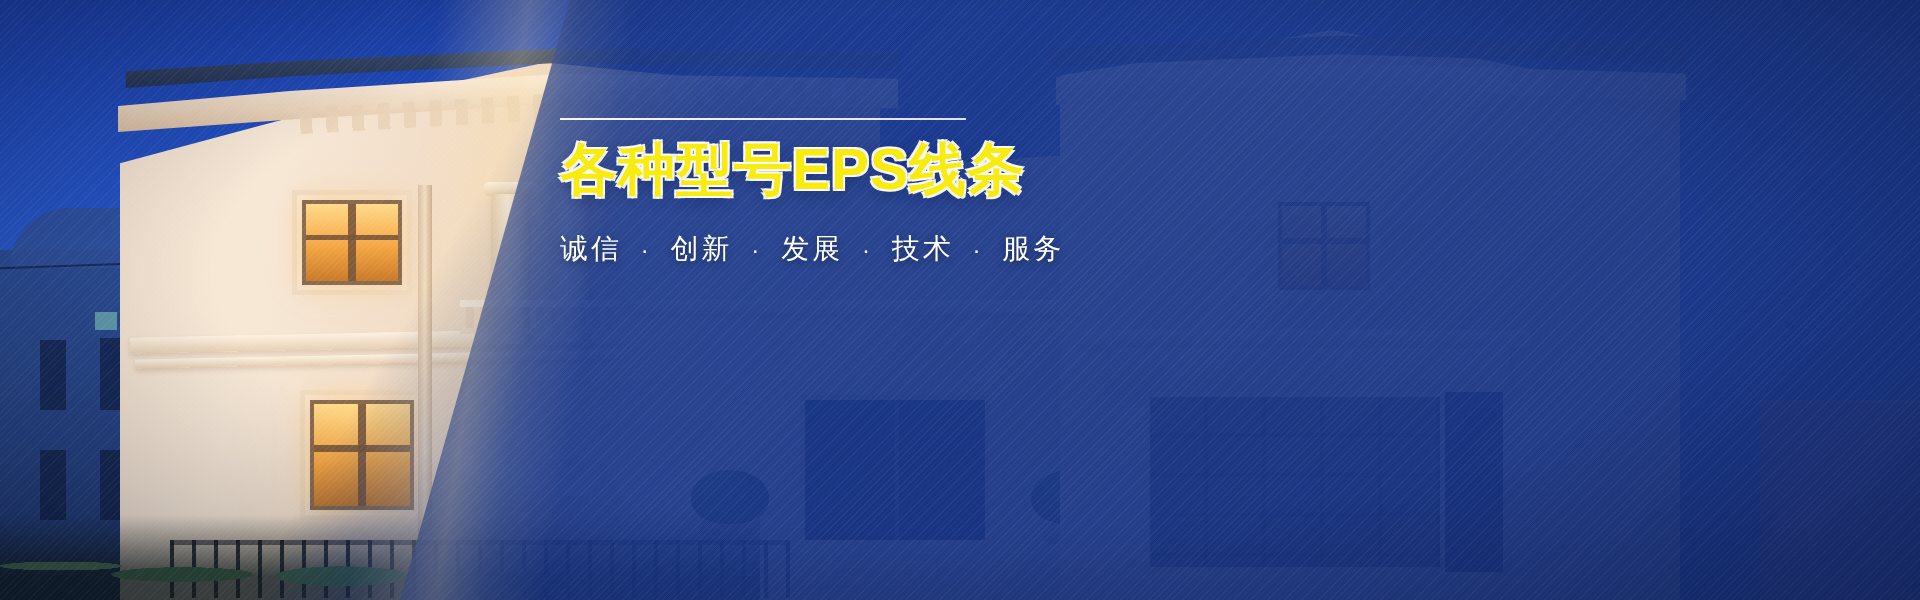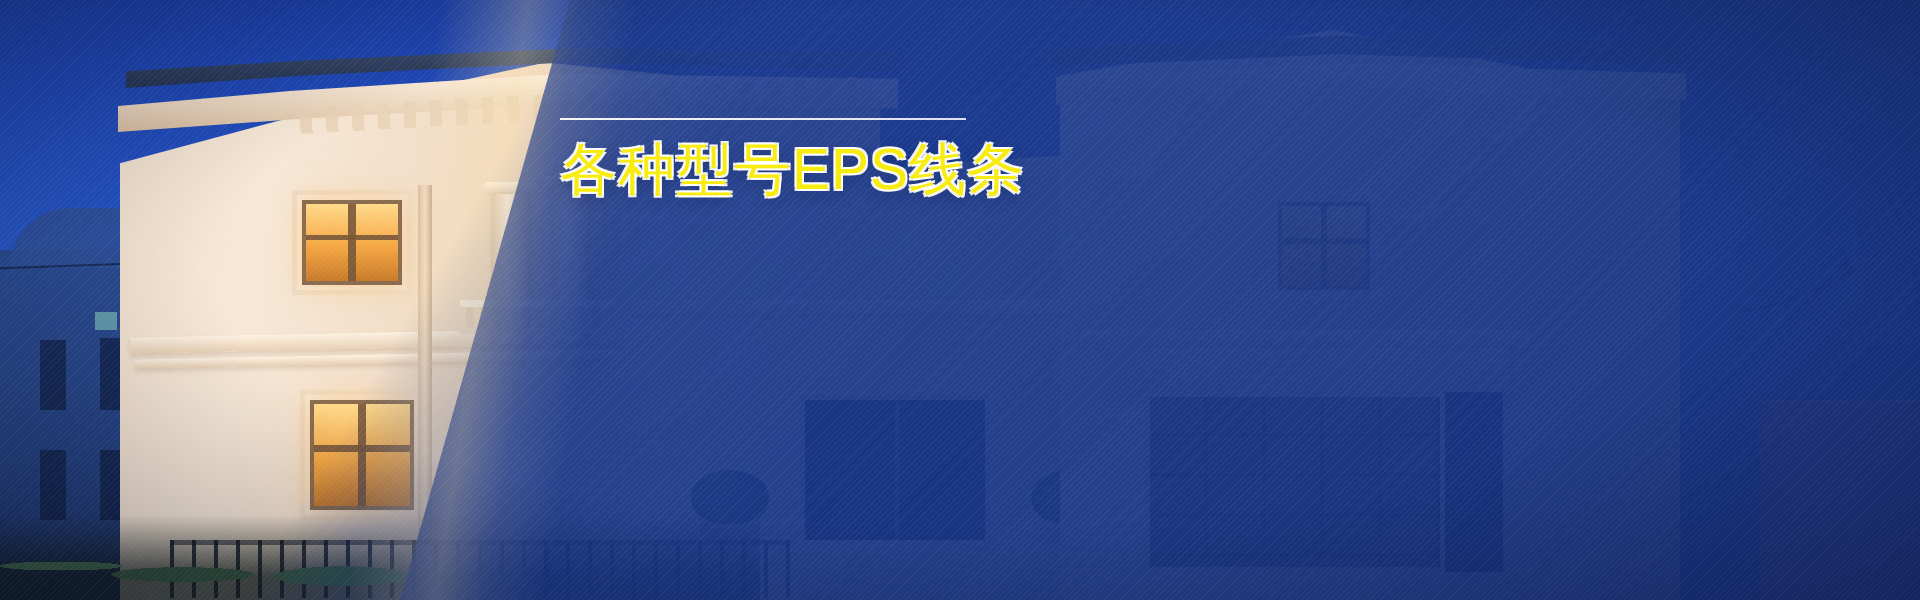--- a/index.html
+++ b/index.html
@@ -224,21 +224,21 @@
   }
   .brand {
     font-size:40px; line-height:1.1; color:#ffffff; letter-spacing:6px;
     font-weight:400; text-shadow:0 2px 8px rgba(0,0,0,.45);
   }
   .rule {
     width:406px; height:2px; margin:22px 0 14px 0;
     background:linear-gradient(90deg, rgba(255,255,255,.95), rgba(255,255,255,.85));
   }
   .headline {
-    font-size:57px; line-height:1.23; font-weight:400; color:#f7eb0f;
+    font-size:57px; line-height:1.23; font-weight:700; color:#f7eb0f;
     letter-spacing:1px;
     text-shadow:
       -2px -2px 0 rgba(255,255,255,.92),
        2px -2px 0 rgba(255,255,255,.92),
       -2px  2px 0 rgba(255,255,255,.92),
        2px  2px 0 rgba(255,255,255,.92),
        0 0 2px rgba(255,255,255,.9),
        0 6px 14px rgba(10,25,70,.45);
   }
   .tagline {
@@ -343,15 +343,26 @@
 
   <div class="overlay-diag"></div>
   <div class="overlay-soft"></div>
   <div class="beam"></div>
   <div class="hatch"></div>
   <div class="vignette"></div>
 
   <div class="copy">
     <div class="rule"></div>
     <div class="headline">各种型号EPS线条</div>
+    <div class="tagline">
+      <span>诚信</span>
+      <span class="sep">·</span>
+      <span>创新</span>
+      <span class="sep">·</span>
+      <span>发展</span>
+      <span class="sep">·</span>
+      <span>技术</span>
+      <span class="sep">·</span>
+      <span>服务</span>
+    </div>
   </div>
 
 </div>
 
 </body></html>

